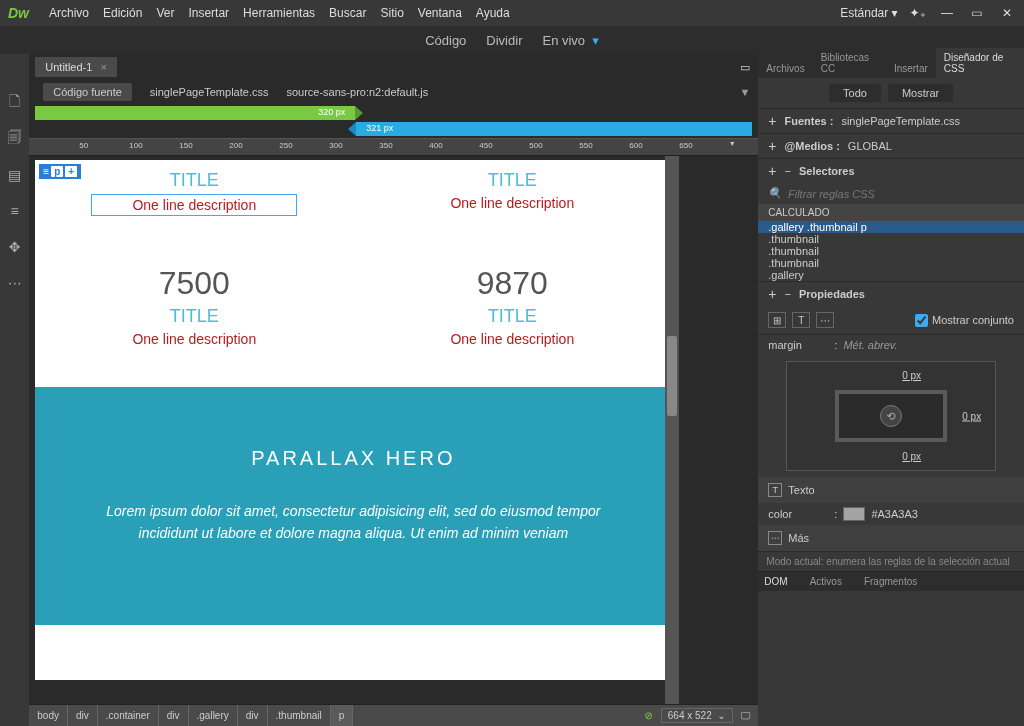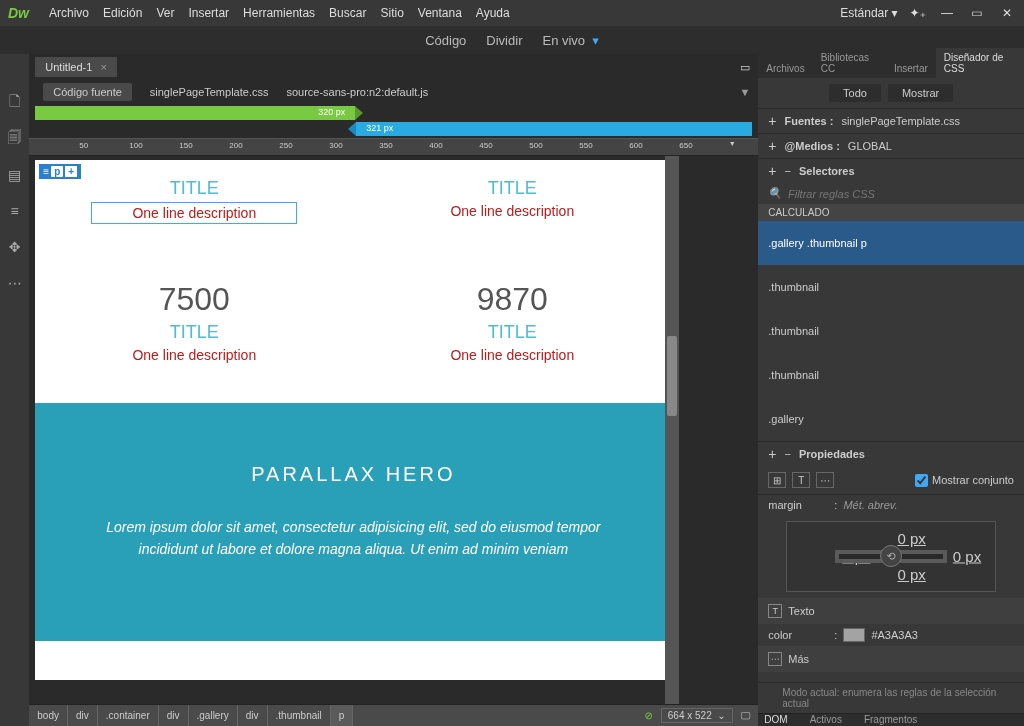--- a/index.html
+++ b/index.html
@@ -50,21 +50,21 @@
 .ruler .tick { position: absolute; top: 2px; }
 .ruler-marker { position: absolute; right: 14px; top: 0; width: 14px; height: 14px; }
 
 
 .canvas-wrap { flex: 1; background: #2a2a2a; padding: 4px 6px 0 6px; overflow: hidden; position: relative; }
 .canvas { background: #fff; width: 636px; height: 520px; position: relative; overflow: hidden; }
 .element-badge { position: absolute; top: 4px; left: 4px; background: #2a7fd4; color: #fff; padding: 2px 4px; font-size: 10px; display: flex; gap: 2px; align-items: center; z-index: 5; }
 .element-badge .b { background: #fff; color: #2a7fd4; padding: 0 3px; font-weight: bold; border-radius: 1px; }
 .element-badge .plus { background: #fff; color: #2a7fd4; padding: 0 3px; font-weight: bold; }
 
-.thumbs { display: flex; padding: 18px 20px 40px 20px; gap: 40px; }
+.thumbs { display: flex; padding: 10px 20px 40px 20px; gap: 40px; }
 .thumb { flex: 1; text-align: center; }
 .thumb .title { color: #52bcd4; font-size: 18px; margin-bottom: 4px; }
 .thumb .desc { color: #b91c1c; font-size: 14px; }
 .thumb.sel .desc { outline: 1px solid #3fa9f5; padding: 2px 40px; display: inline-block; }
 .thumb .num { font-size: 32px; color: #555; font-weight: 300; margin-bottom: 4px; }
 
 .hero { background: #2a9fb8; color: #fff; padding: 60px 40px 80px 40px; text-align: center; }
 .hero h2 { font-size: 20px; font-weight: 400; letter-spacing: 3px; margin-bottom: 30px; }
 .hero p { font-size: 14px; line-height: 1.6; font-weight: 300; font-style: italic; }
 
@@ -89,49 +89,49 @@
 
 .section-row { display: flex; align-items: center; padding: 4px 10px; background: #383838; border-top: 1px solid #2a2a2a; gap: 8px; }
 .section-row .plus { color: #ccc; font-size: 14px; cursor: default; }
 .section-row .lbl { font-weight: bold; color: #ccc; }
 .section-row .val { color: #ccc; }
 .section-row .minus { color: #ccc; }
 
 .filter-row { padding: 4px 10px; color: #777; font-style: italic; display: flex; align-items: center; gap: 6px; }
 
 .calc-row { background: #444; padding: 3px 10px; color: #ccc; font-size: 10px; }
-.sel-row { padding: 16px 10px; color: #ccc; cursor: default; }
+.sel-row { padding: 0 10px; color: #ccc; cursor: default; }
 .sel-row.active { background: #2a5a8a; color: #fff; }
 
 .prop-icons { display: flex; gap: 6px; padding: 6px 10px; align-items: center; border-bottom: 1px solid #2a2a2a; }
 .prop-icons .ico { width: 18px; height: 16px; border: 1px solid #666; display: flex; align-items: center; justify-content: center; color: #ccc; font-size: 10px; }
 .prop-icons .check { margin-left: auto; display: flex; align-items: center; gap: 4px; color: #ccc; }
 .prop-icons input[type=checkbox] { accent-color: #3fa9f5; }
 
 .group-hdr { display: flex; align-items: center; gap: 6px; padding: 6px 10px; color: #ccc; background: #3f3f3f; }
 .group-hdr .gicon { width: 14px; height: 14px; border: 1px solid #888; }
 
 .prop-row { display: flex; padding: 4px 10px; color: #ccc; align-items: center; }
 .prop-row .pname { width: 60px; }
 .prop-row .colon { margin: 0 6px; }
 .prop-row .pval { color: #999; font-style: italic; }
 
 .margin-box { margin: 6px auto; width: 210px; height: 110px; background: #333; border: 1px solid #555; position: relative; }
 .margin-box .inner { position: absolute; top: 28px; left: 48px; right: 48px; bottom: 28px; background: #2a2a2a; border: 4px solid #5a5a5a; display: flex; align-items: center; justify-content: center; }
 .margin-box .inner .link { width: 22px; height: 22px; border-radius: 50%; background: #444; border: 1px solid #777; display: flex; align-items: center; justify-content: center; color: #aaa; }
-.margin-box .val { position: absolute; color: #ccc; font-size: 15px; text-decoration: underline; padding-left: 41px; }
+.margin-box .val { position: absolute; color: #ccc; font-size: 10px; text-decoration: underline; padding-left: 41px; }
 .margin-box .top { top: 8px; left: 50%; transform: translateX(-50%); }
 .margin-box .bottom { bottom: 8px; left: 50%; transform: translateX(-50%); }
 .margin-box .left { left: 14px; top: 50%; transform: translateY(-50%); }
 .margin-box .rightv { right: 14px; top: 50%; transform: translateY(-50%); }
 
 .color-row { display: flex; align-items: center; padding: 4px 10px; gap: 6px; }
 .color-row .swatch { width: 22px; height: 14px; background: #a3a3a3; border: 1px solid #666; }
 
-.mode-note { padding: 4px 24px; color: #888; font-size: 10px; border-top: 1px solid #2a2a2a; margin-top: 10px; }
+.mode-note { padding: 4px 8px; color: #888; font-size: 10px; border-top: 1px solid #2a2a2a; }
 
 .bottom-tabs { display: flex; background: #2d2d2d; height: 20px; align-items: center; padding-left: 6px; gap: 22px; font-size: 10px; color: #999; border-top: 1px solid #222; }
 .bottom-tabs .bt.active { color: #ddd; }
 </style>
 </head>
 <body>
 
 <div class="menubar">
   <span class="logo">Dw</span>
   <span class="item">Archivo</span>

